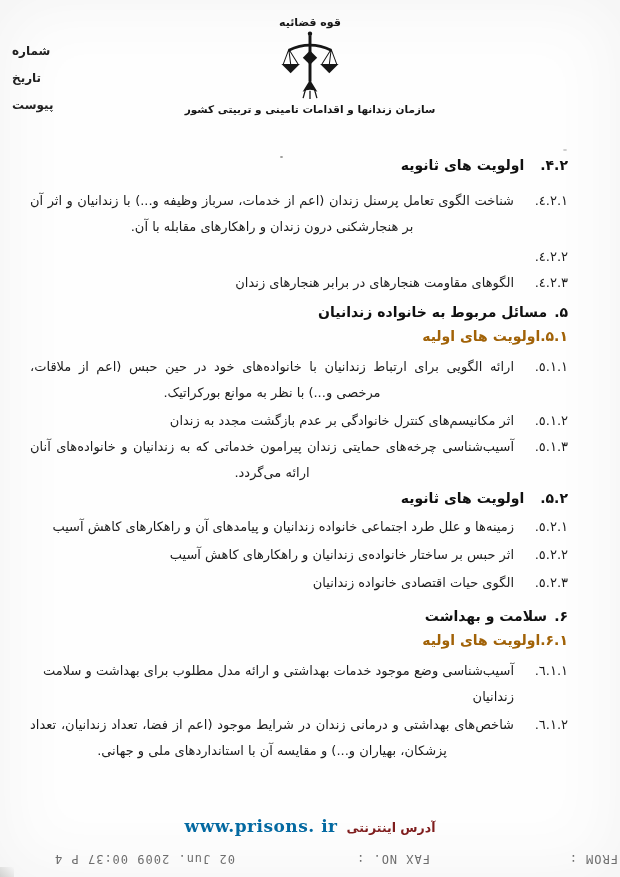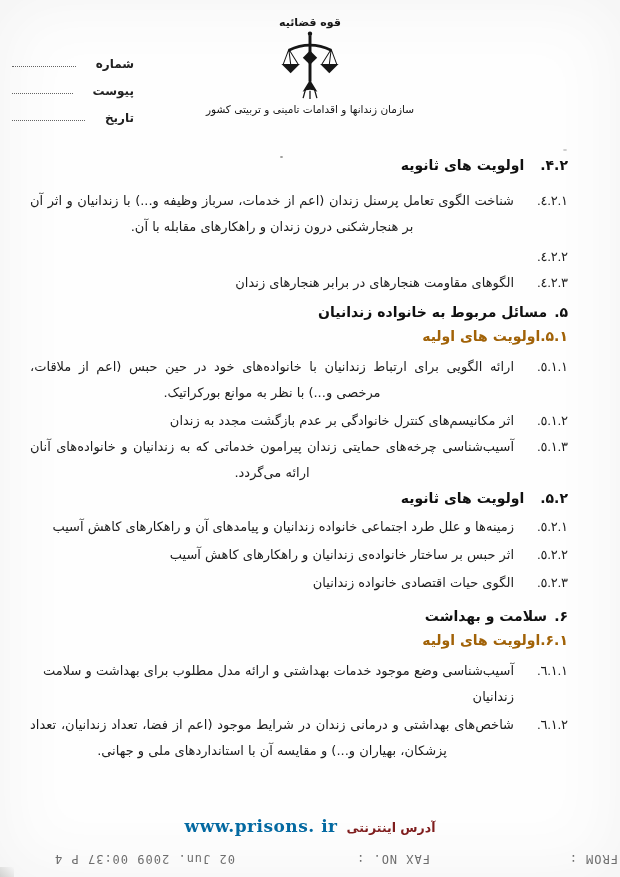--- a/index.html
+++ b/index.html
@@ -6,37 +6,37 @@
   body { width: 620px; height: 877px; overflow: hidden; }
   .page {
     position: relative; width: 620px; height: 877px;
     background: #fefefe;
     box-shadow: inset 0 0 70px rgba(80,80,78,0.07);
     font-family: "DejaVu Sans", sans-serif;
     color: #1c1c1c;
   }
   
   .lh-fields { position: absolute; top: 44px; left: 12px; width: 122px; direction: rtl; }
-  .lh-row { display: flex; align-items: flex-end; gap: 20px; height: 27px; }
+  .lh-row { display: flex; align-items: flex-end; gap: 20px; height: 27px; flex-direction: column; }
   .lh-label { font-size: 12px; font-weight: bold; white-space: nowrap; color: #222; }
   .lh-line { flex: 1; border-bottom: 1.6px dotted #4a4a4a; margin-bottom: 4px; opacity: .85; }
   
   .logo-block { position: absolute; top: 16px; left: 0; right: 0; text-align: center; }
   .logo-caption { font-size: 11px; font-weight: bold; color: #161616; margin-bottom: 1px; }
   .emblem { display: block; margin: 0 auto; }
   .org-name { position: absolute; top: 103px; left: 0; right: 0; text-align: center;
-              font-size: 10.5px; font-weight: normal; color: #141414; letter-spacing: .2px; }
+              font-size: 10.5px; font-weight: bold; color: #141414; letter-spacing: .2px; }
   
   .doc-body { position: absolute; top: 157px; right: 52px; left: 30px; direction: rtl; font-size: 13px; }
   .sec-head { display: flex; align-items: baseline; font-weight: bold; font-size: 14px; color: #101010; }
   .sec-head.tabbed { gap: 16px; }
   .sec-head.main { gap: 7px; }
   .sub-head { font-weight: bold; font-size: 14px; color: #a16207; }
   .item { display: flex; gap: 10px; line-height: 26px; }
-  .item .num { min-width: 44px; white-space: nowrap; font-family: Liberation Serif, serif; }
+  .item .num { min-width: 44px; white-space: nowrap; }
   .item .txt { flex: 1; }
   .item.ml .txt { text-align: justify; text-align-last: center; }
   .mt4  { margin-top: 4px; }  .mt2  { margin-top: 2px; }
   .mt8  { margin-top: 8px; }  .mt10 { margin-top: 10px; }
   .mt12 { margin-top: 12px; } .mt15 { margin-top: 15px; }
   
   .web-address { position: absolute; top: 816px; left: 0; right: 0;
                  display: flex; justify-content: center; align-items: baseline;
                  direction: rtl; gap: 9px; }
   .web-label { font-size: 12.5px; font-weight: bold; color: #7f1d1d; }
@@ -62,25 +62,25 @@
 <body>
 
 <div class="page">
 
   <div class="lh-fields">
     <div class="lh-row">
       <span class="lh-label">شماره</span>
       <span class="lh-line"></span>
     </div>
     <div class="lh-row">
-      <span class="lh-label">پیوست</span>
+      <span class="lh-label">تاریخ</span>
       <span class="lh-line"></span>
     </div>
     <div class="lh-row">
-      <span class="lh-label">تاریخ</span>
+      <span class="lh-label">پیوست</span>
       <span class="lh-line"></span>
     </div>
   </div>
 
   <div class="logo-block">
     <div class="logo-caption">قوه قضائیه</div>
     <svg class="emblem" width="62" height="70" viewBox="0 0 62 76" aria-hidden="true">
       <g fill="#161616" stroke="#161616">
         <circle cx="31" cy="4" r="2.4" stroke="none"></circle>
         <rect x="29.4" y="6" width="3.2" height="50" stroke="none"></rect>

